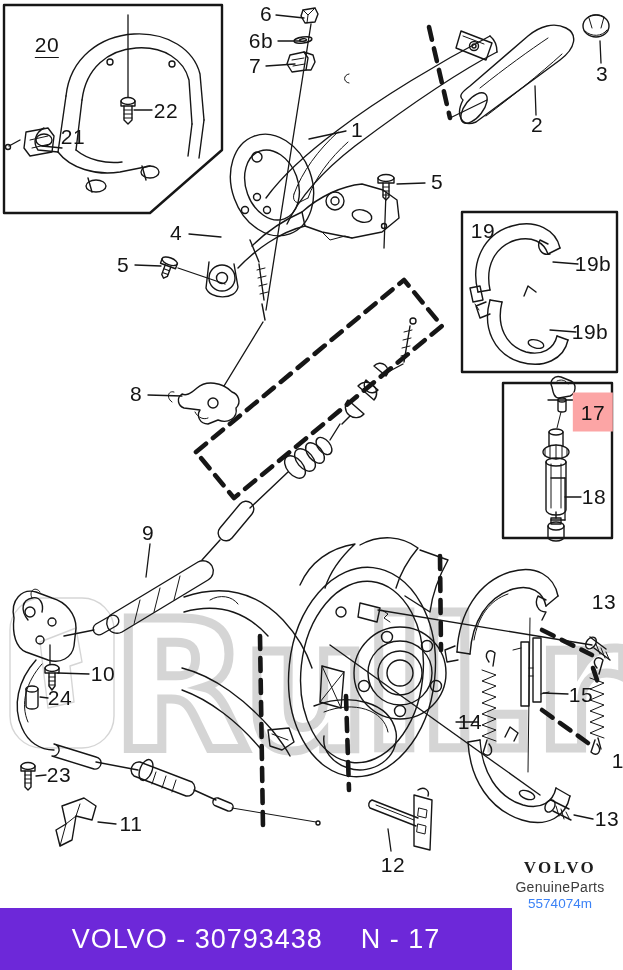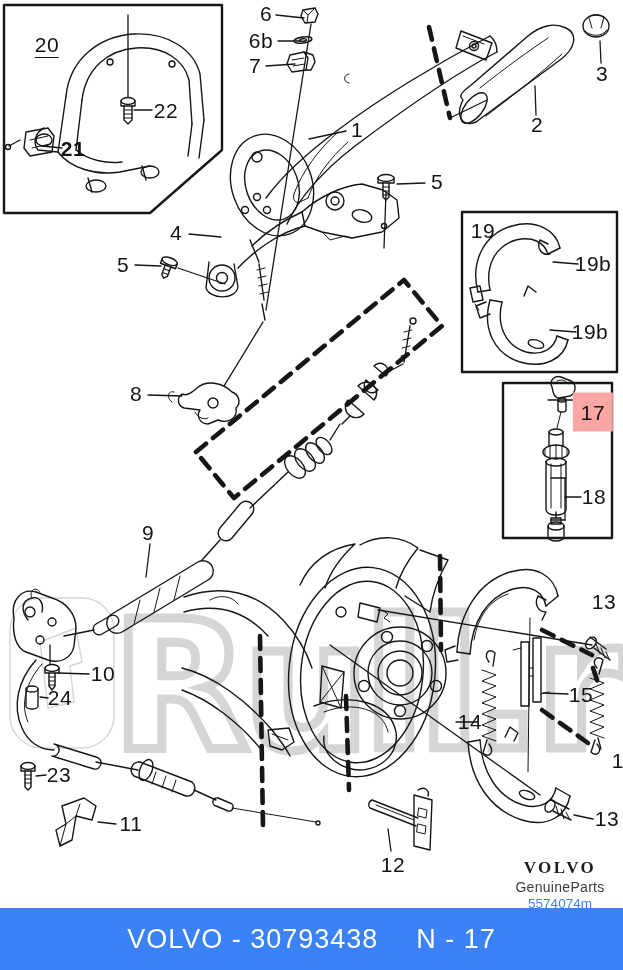--- a/index.html
+++ b/index.html
@@ -22,21 +22,21 @@
     font-size:21px;color:#141414;white-space:nowrap;line-height:1;
     letter-spacing:.5px;
   }
   .callout.underline{border-bottom:1.8px solid #141414;padding-bottom:2px;}
   .callout.highlight{padding:9px 8px;}
   .brand-block{position:absolute;left:504px;top:858px;width:112px;text-align:center;color:#1d1d1d;}
   .brand-name{font-size:17px;font-weight:bold;letter-spacing:2.5px;font-family:"Liberation Serif",serif;}
   .brand-sub{font-size:14px;color:#3c3c3c;margin-top:1px;letter-spacing:.3px;}
   .brand-code{font-size:13.5px;color:#3b82f6;margin-top:1px;}
   .footer-bar{
-    position:absolute;left:0;bottom:0;width:623px;height:62px;background:#3b82f6;
+    position:absolute;left:0;bottom:0;width:512px;height:62px;background:#6d28d9;
     display:flex;align-items:center;justify-content:center;gap:38px;
     color:#ffffff;font-size:27px;letter-spacing:1px;
   }
 </style>
 </head>
 <body>
 
 <div class="page">
 
   <svg id="diagram" width="623" height="908" viewBox="0 0 623 908">
@@ -392,21 +392,21 @@
         <line x1="46" y1="775" x2="36" y2="776"></line>
         <line x1="116" y1="824" x2="98" y2="822"></line>
         <line x1="311" y1="24" x2="266" y2="310"></line>
         <line x1="450" y1="118" x2="487" y2="100"></line>
       </g>
   </svg>
 
   <div id="callout-layer">
       <div class="callout underline" style="left: 47px; top: 46px;">20</div>
       <div class="callout" style="left: 166px; top: 110px;">22</div>
-      <div class="callout" style="left: 73px; top: 148px; font-weight: bold;">21</div>
+      <div class="callout" style="left: 73px; top: 136px;">21</div>
       <div class="callout" style="left: 266px; top: 13px;">6</div>
       <div class="callout" style="left: 261px; top: 40px;">6b</div>
       <div class="callout" style="left: 255px; top: 65px;">7</div>
       <div class="callout" style="left: 357px; top: 129px;">1</div>
       <div class="callout" style="left: 537px; top: 124px;">2</div>
       <div class="callout" style="left: 602px; top: 73px;">3</div>
       <div class="callout" style="left: 437px; top: 181px;">5</div>
       <div class="callout" style="left: 176px; top: 232px;">4</div>
       <div class="callout" style="left: 123px; top: 264px;">5</div>
       <div class="callout" style="left: 136px; top: 393px;">8</div>

